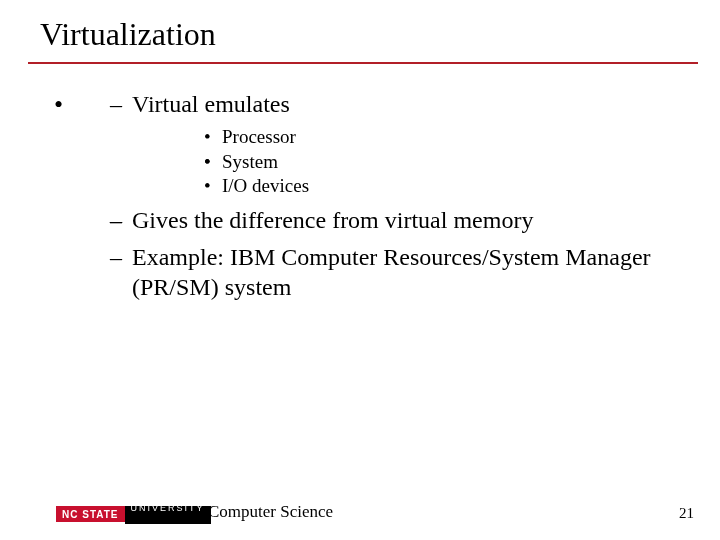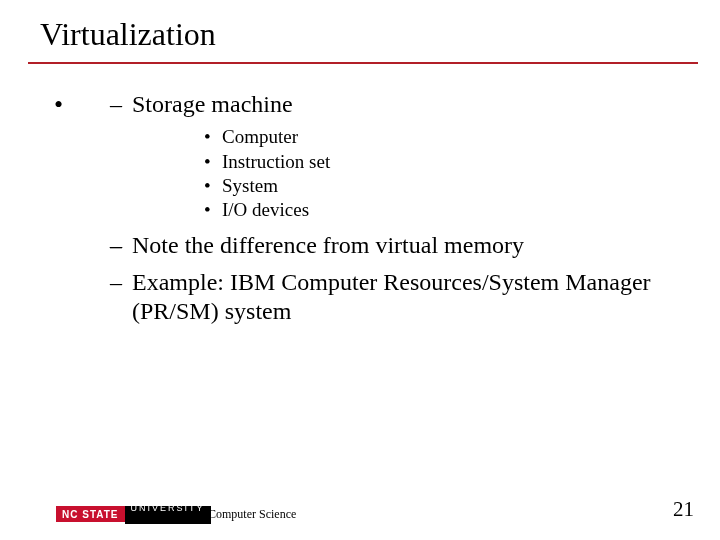--- a/index.html
+++ b/index.html
@@ -113,75 +113,74 @@
     font-size: 9px;
     letter-spacing: 2px;
     padding: 2px 6px 16px 6px;
     display: flex;
     align-items: center;
   }
   .dept {
     position: absolute;
     left: 208px;
     bottom: 0;
-    font-size: 12px;
+    font-size: 17px;
     color: #000;
   }
   .pagenum {
     position: absolute;
     right: 26px;
     bottom: 0;
-    font-size: 21px;
+    font-size: 15px;
     color: #000;
   }
 </style>
 </head>
 <body>
 
 <div class="slide">
 
   <div class="title">Virtualization</div>
   <div class="hr"></div>
 
   <div class="body">
 
     <div class="l1">
       <span class="bullet">•</span>
 
       <div class="l2">
         <span class="dash">–</span>
-        <span>Storage machine</span>
+        <span>Virtual emulates</span>
 
         <div class="l3-group">
           <div class="l3">
             <span class="dot">•</span>
-            <span>Computer</span>
+            <span>Processor</span>
           </div>
           <div class="l3">
             <span class="dot">•</span>
-            <span>Instruction set</span>
           </div>
           <div class="l3">
             <span class="dot">•</span>
             <span>System</span>
           </div>
           <div class="l3">
             <span class="dot">•</span>
             <span>I/O devices</span>
           </div>
         </div>
       </div>
 
       <div class="l2">
         <span class="dash">–</span>
       </div>
 
       <div class="l2">
         <span class="dash">–</span>
-        <span>Note the difference from virtual memory</span>
+        <span>Gives the difference from virtual memory</span>
       </div>
 
       <div class="l2">
         <span class="dash">–</span>
         <span>Example: IBM Computer Resources/System Manager (PR/SM) system</span>
       </div>
 
     </div>
   </div>
 

